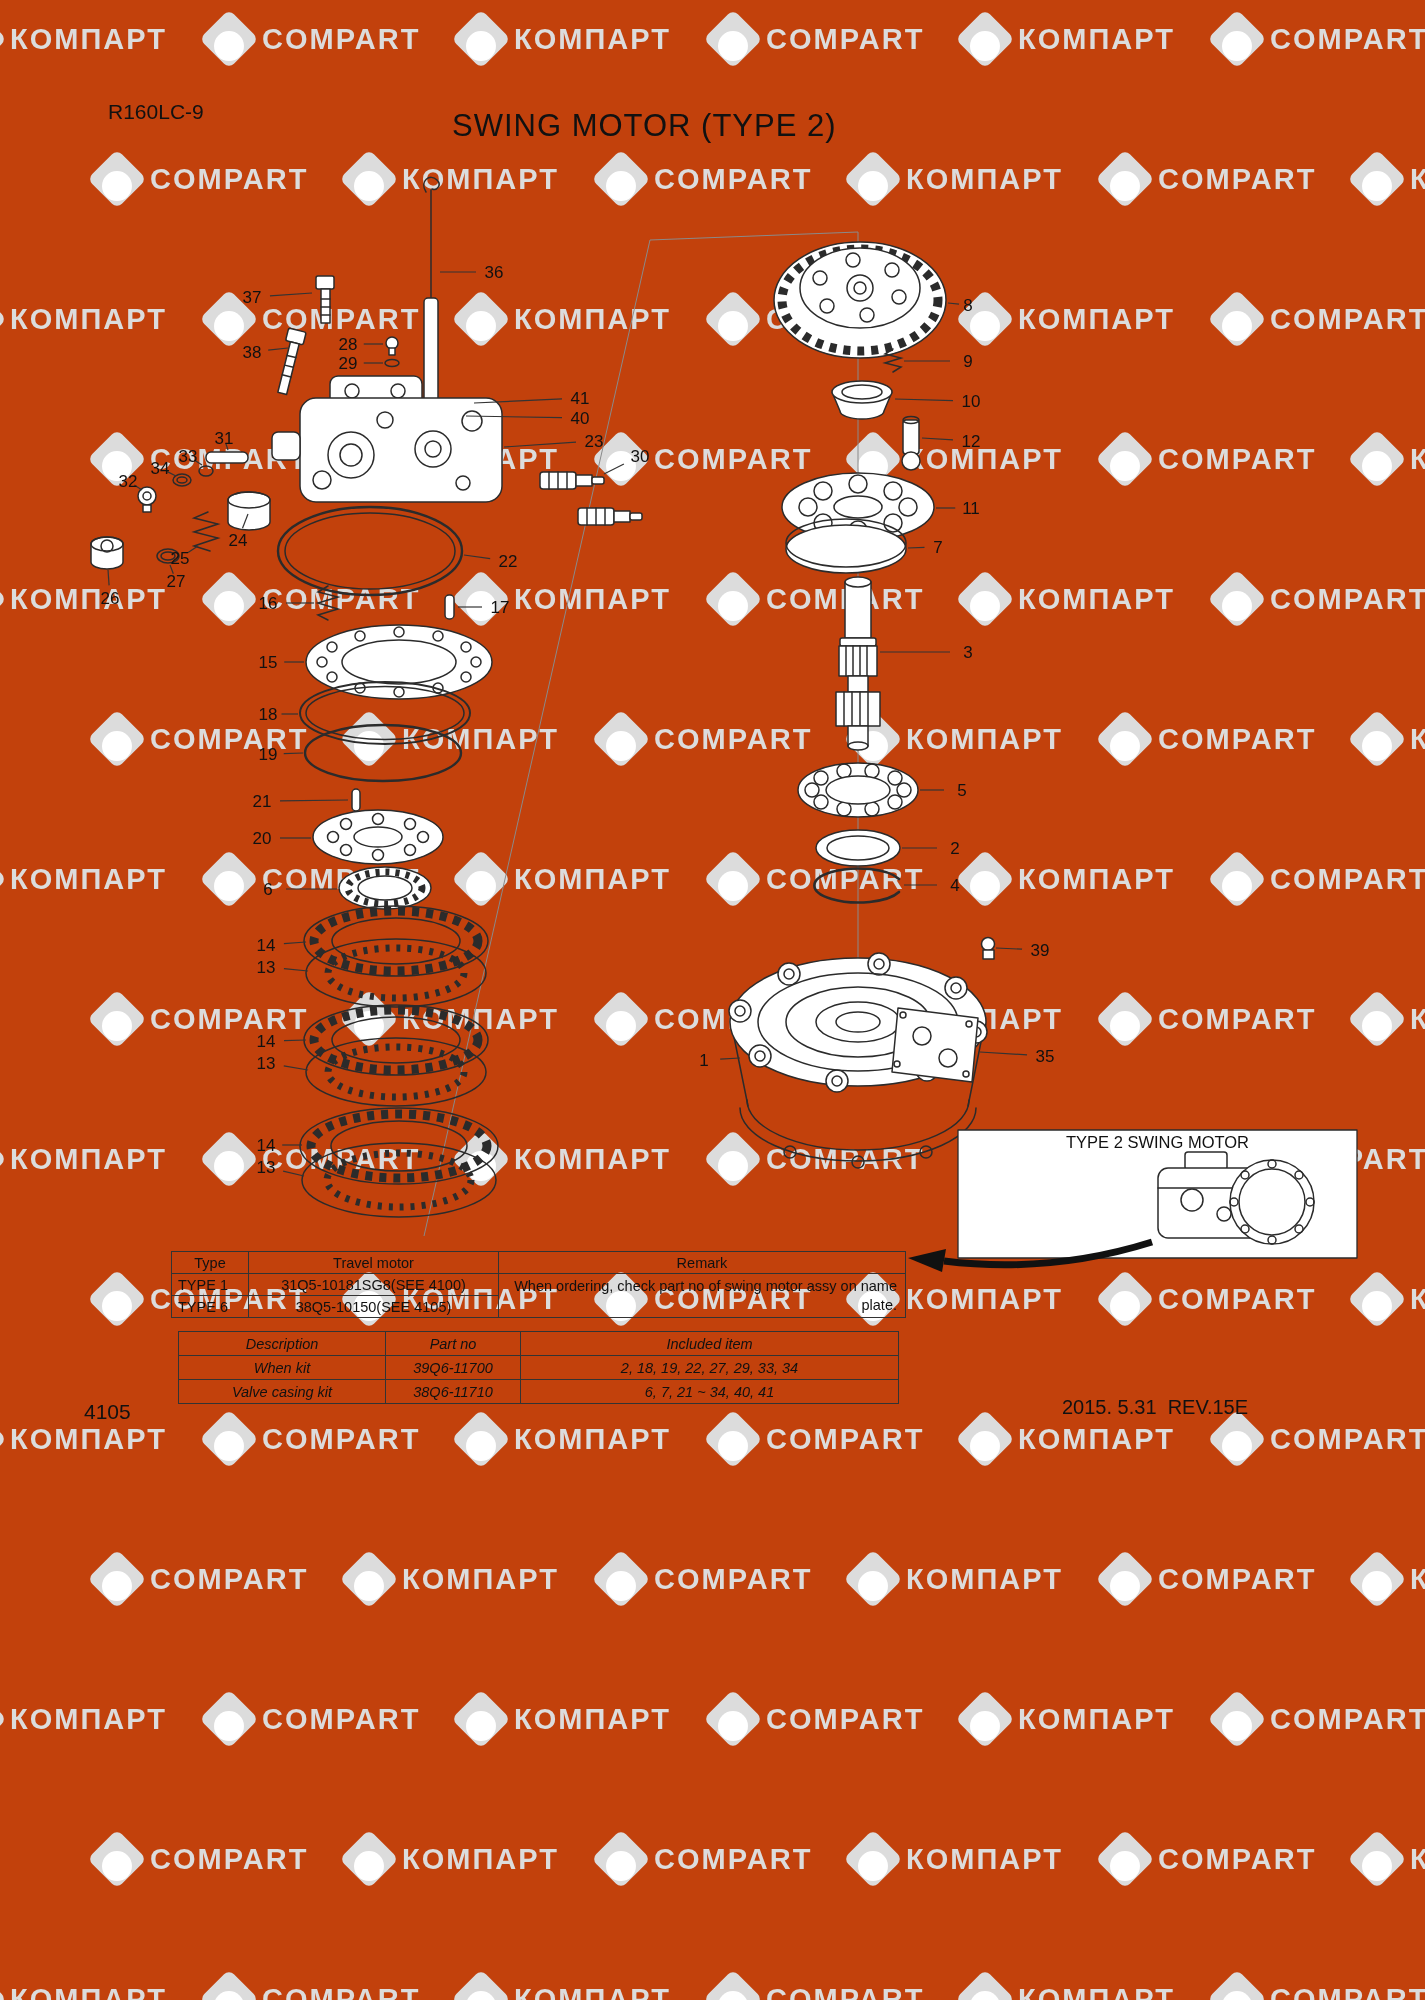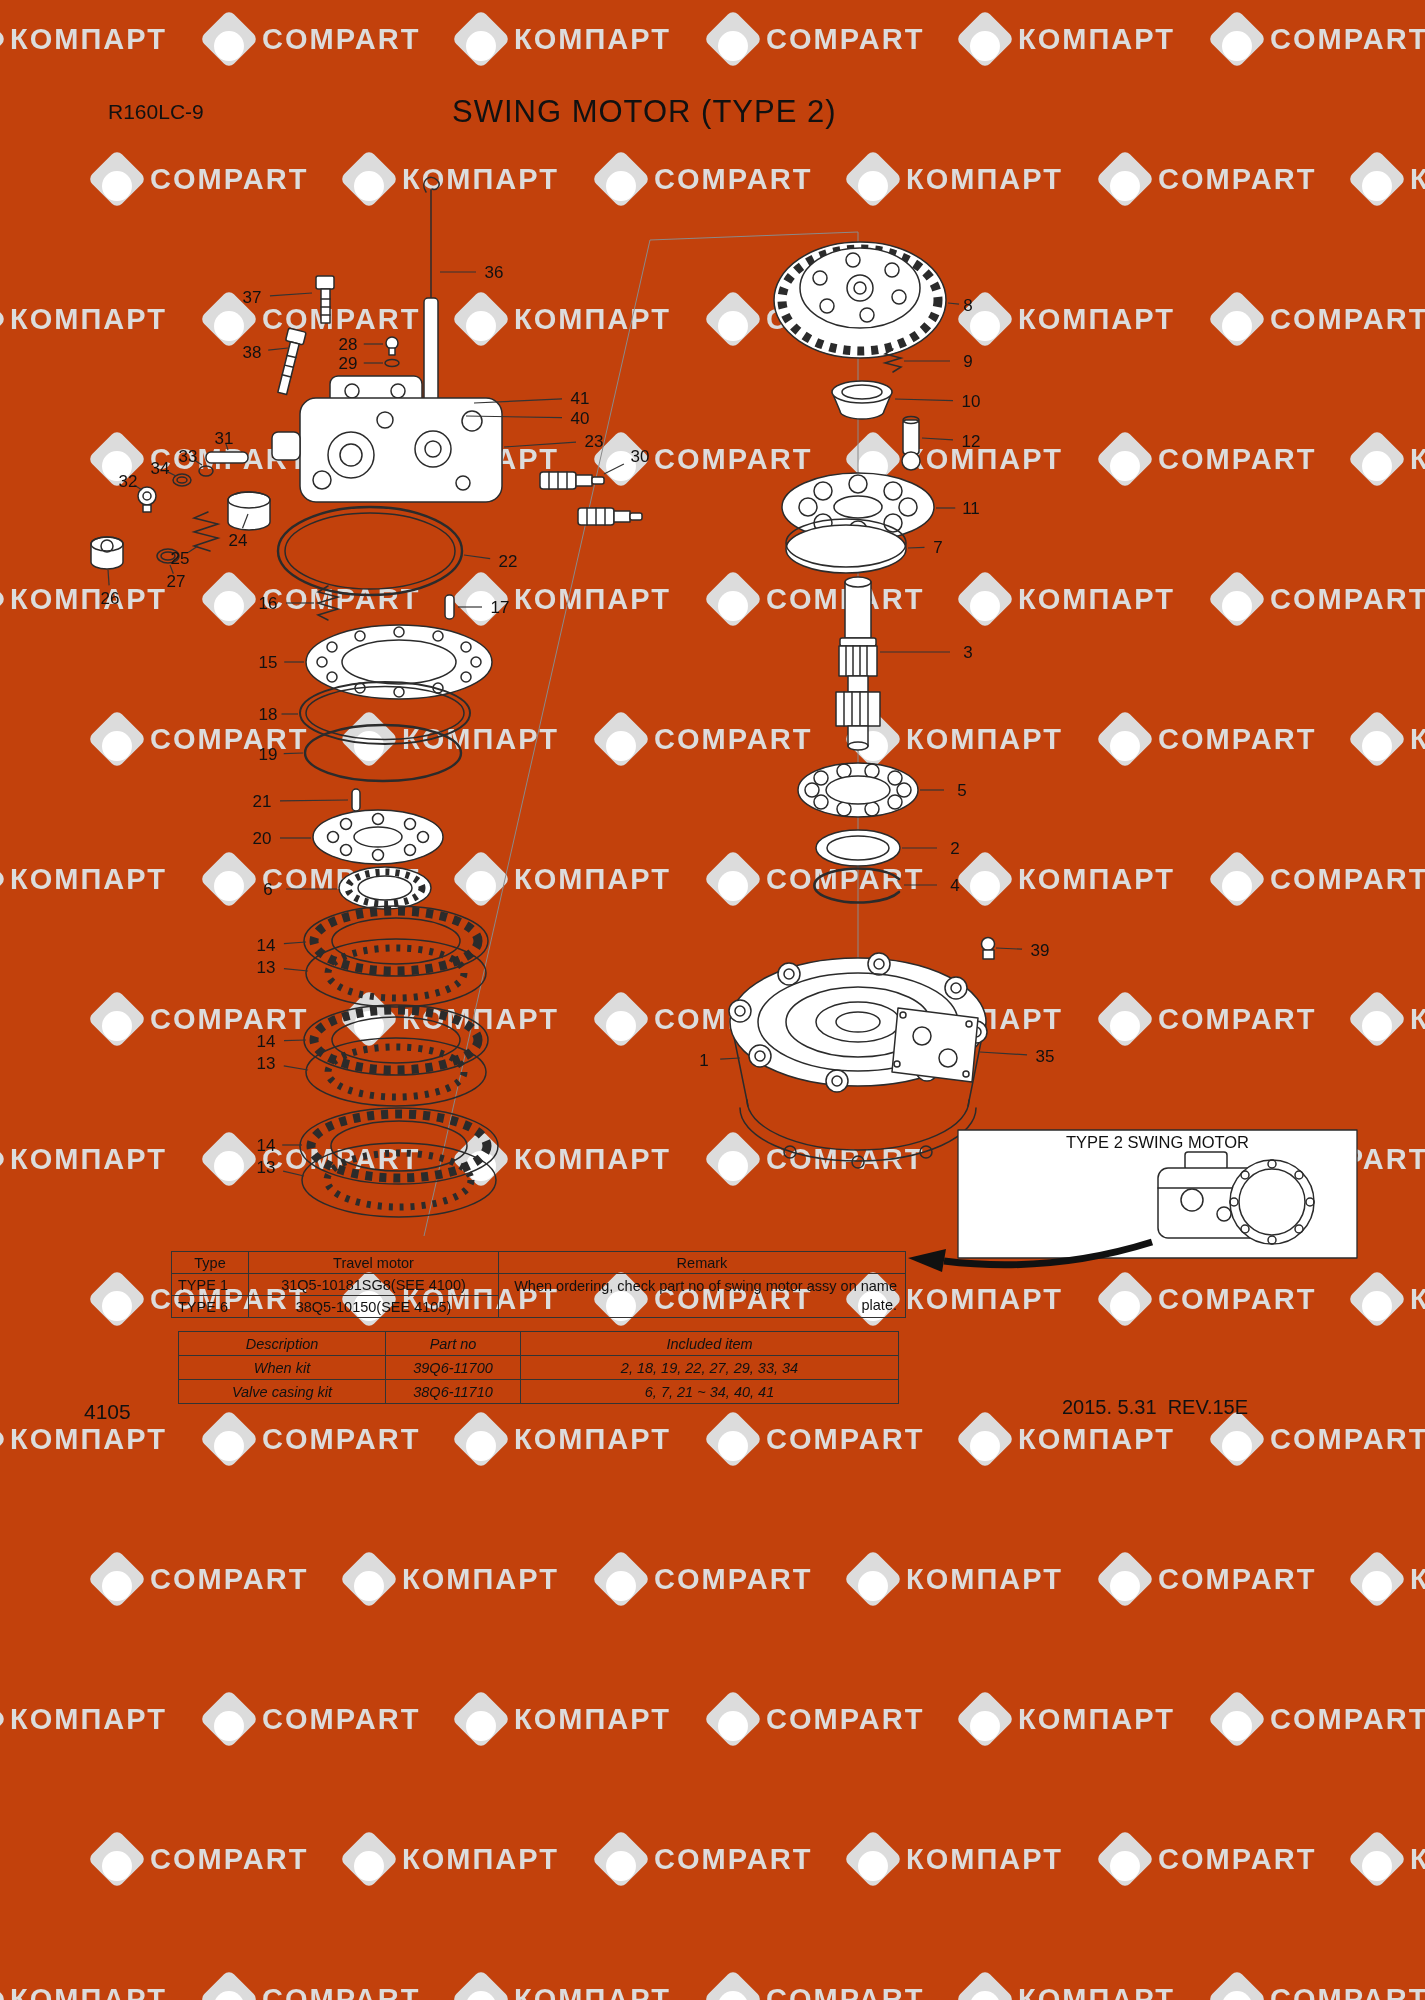--- a/index.html
+++ b/index.html
@@ -22,21 +22,21 @@
   .thin{stroke:#8a8a8a;stroke-width:1;fill:none;}
   .teeth{stroke:#2b2b2b;stroke-width:9;fill:none;stroke-dasharray:7 7;}
   .waves{stroke:#2b2b2b;stroke-width:7;fill:none;stroke-dasharray:4 7;}
   .balls{stroke:#2b2b2b;stroke-width:7;fill:none;stroke-dasharray:4 6;}
   .leader{stroke:#333;stroke-width:1.2;}
   .callout{font-family:"Liberation Sans",sans-serif;font-size:17px;fill:#111;
            text-anchor:middle;dominant-baseline:central;}
 
   
   .model{position:absolute;left:108px;top:100px;font-size:21px;z-index:2;}
-  .title{position:absolute;left:452px;top:94px;font-size:31px;letter-spacing:1px;z-index:2;}
+  .title{position:absolute;left:452px;top:108px;font-size:31px;letter-spacing:1px;z-index:2;}
   .inset-label{position:absolute;left:960px;top:1133px;width:395px;text-align:center;
                font-size:16.5px;z-index:2;}
   .page-number{position:absolute;left:84px;top:1400px;font-size:21px;z-index:2;}
   .revision{position:absolute;left:1062px;top:1396px;font-size:20px;white-space:pre;z-index:2;}
 
   
   table{border-collapse:collapse;table-layout:fixed;font-size:14.5px;color:#111;z-index:2;}
   .type-table{position:absolute;left:171px;top:1251px;width:734px;}
   .kit-table{position:absolute;left:178px;top:1331px;width:720px;font-style:italic;}
   th,td{border:1.4px solid #333;padding:1px 6px;font-weight:400;height:19px;text-align:center;

